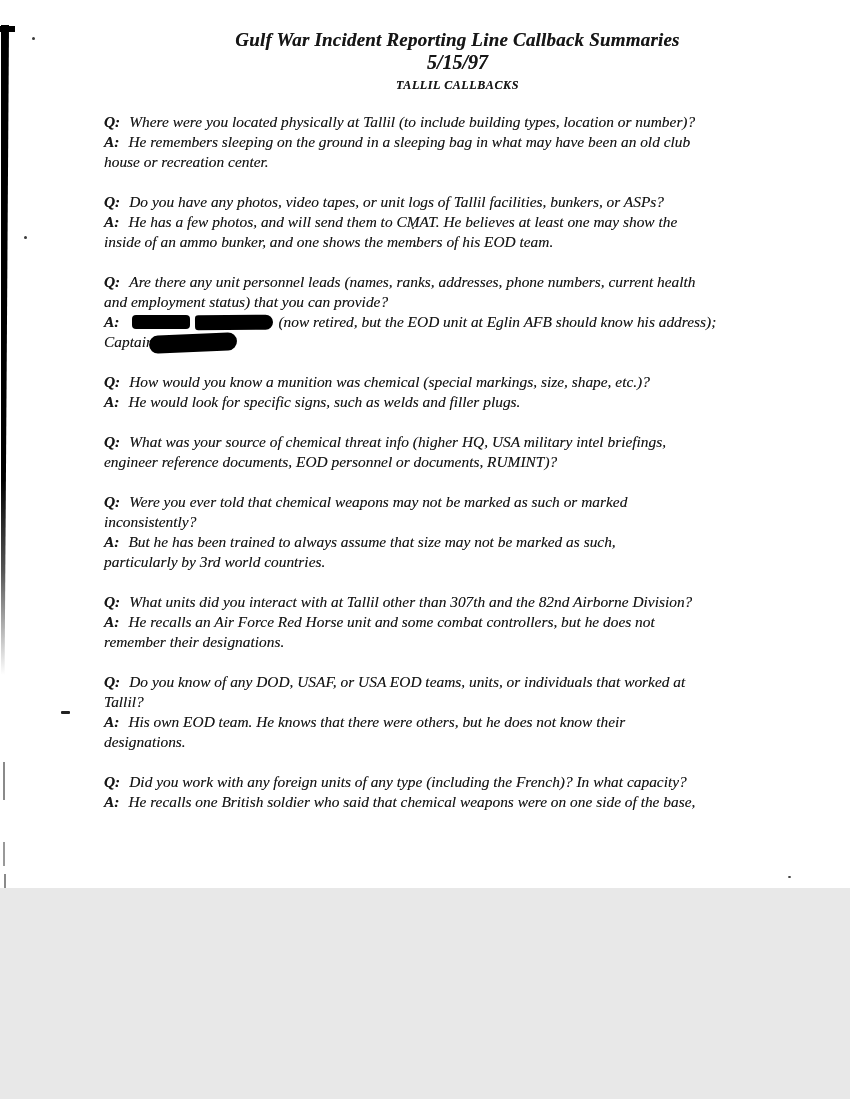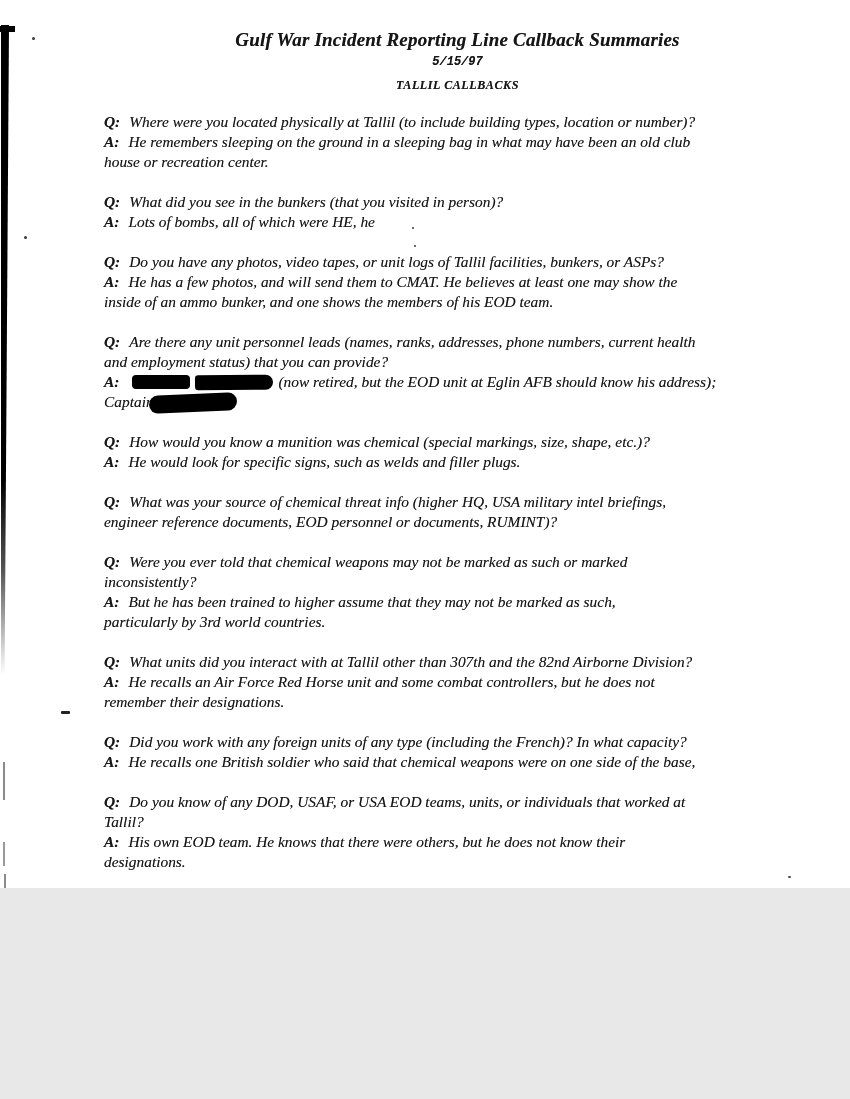--- a/index.html
+++ b/index.html
@@ -12,21 +12,21 @@
     color:#161616;
   }
   
   .header{
     position:absolute;left:105px;top:28px;width:705px;
     text-align:center;
     font-weight:bold;font-style:italic;
     text-shadow:0 0 .5px rgba(0,0,0,.55);
   }
   .header .title{font-size:19px;line-height:24px;letter-spacing:.2px;}
-  .header .date{font-size:12px;line-height:21px;font-family:Liberation Mono, monospace;}
+  .header .date{font-size:20px;line-height:21px;}
   .header .subtitle{font-size:12px;line-height:24px;letter-spacing:.6px;text-align:center;}
   
   .content{
     position:absolute;left:104px;top:112px;width:666px;
     font-size:15.4px;line-height:20px;
     text-shadow:0 0 .4px rgba(0,0,0,.45);
   }
   .para{margin:0 0 20px 0;font-style:italic;}
   .qline,.aline{display:block;}
   .lbl{font-weight:bold;margin-right:9px;}
@@ -92,24 +92,20 @@
 
   <div class="content">
 
     <p class="para">
       <span class="qline"><b class="lbl">Q:</b><span class="txt">Where were you located physically at Tallil (to include building types, location or number)?</span></span>
       <span class="aline"><b class="lbl">A:</b><span class="txt">He remembers sleeping on the ground in a sleeping bag in what may have been an old club
 house or recreation center.</span></span>
     </p>
 
 
-    <p class="para">
-      <span class="qline"><b class="lbl">Q:</b><span class="txt">What did you see in the bunkers (that you visited in person)?</span></span>
-      <span class="aline"><b class="lbl">A:</b><span class="txt">Lots of bombs, all of which were HE, he</span></span>
-    </p>
 
     <p class="para">
       <span class="qline"><b class="lbl">Q:</b><span class="txt">Do you have any photos, video tapes, or unit logs of Tallil facilities, bunkers, or ASPs?</span></span>
       <span class="aline"><b class="lbl">A:</b><span class="txt">He has a few photos, and will send them to CMAT.  He believes at least one may show the
 inside of an ammo bunker, and one shows the members of his EOD team.</span></span>
     </p>
 
     <p class="para">
       <span class="qline"><b class="lbl">Q:</b><span class="txt">Are there any unit personnel leads (names, ranks, addresses, phone numbers, current health
 and employment status) that you can provide?</span></span>
@@ -122,40 +118,40 @@
     </p>
 
     <p class="para">
       <span class="qline"><b class="lbl">Q:</b><span class="txt">What was your source of chemical threat info (higher HQ, USA military intel briefings,
 engineer reference documents, EOD personnel or documents, RUMINT)?</span></span>
     </p>
 
     <p class="para">
       <span class="qline"><b class="lbl">Q:</b><span class="txt">Were you ever told that chemical weapons may not be marked as such or marked
 inconsistently?</span></span>
-      <span class="aline"><b class="lbl">A:</b><span class="txt">But he has been trained to higher assume that they may not be marked as such,
+      <span class="aline"><b class="lbl">A:</b><span class="txt">But he has been trained to always assume that size may not be marked as such,
 particularly by 3rd world countries.</span></span>
     </p>
 
     <p class="para">
       <span class="qline"><b class="lbl">Q:</b><span class="txt">What units did you interact with at Tallil other than 307th and the 82nd Airborne Division?</span></span>
       <span class="aline"><b class="lbl">A:</b><span class="txt">He recalls an Air Force Red Horse unit and some combat controllers, but he does not
 remember their designations.</span></span>
     </p>
 
     <p class="para">
-      <span class="qline"><b class="lbl">Q:</b><span class="txt">Did you work with any foreign units of any type (including the French)? In what capacity?</span></span>
-      <span class="aline"><b class="lbl">A:</b><span class="txt">He recalls one British soldier who said that chemical weapons were on one side of the base,</span></span>
-    </p>
-
-    <p class="para">
       <span class="qline"><b class="lbl">Q:</b><span class="txt">Do you know of any DOD, USAF, or USA EOD teams, units, or individuals that worked at
 Tallil?</span></span>
       <span class="aline"><b class="lbl">A:</b><span class="txt">His own EOD team.  He knows that there were others, but he does not know their
 designations.</span></span>
+    </p>
+
+    <p class="para">
+      <span class="qline"><b class="lbl">Q:</b><span class="txt">Did you work with any foreign units of any type (including the French)? In what capacity?</span></span>
+      <span class="aline"><b class="lbl">A:</b><span class="txt">He recalls one British soldier who said that chemical weapons were on one side of the base,</span></span>
     </p>
 
   </div>
 
   <div class="footer-page">84</div>
   <div class="footer-time">9:10 AM</div>
 
 </div>
 
 </body></html>

